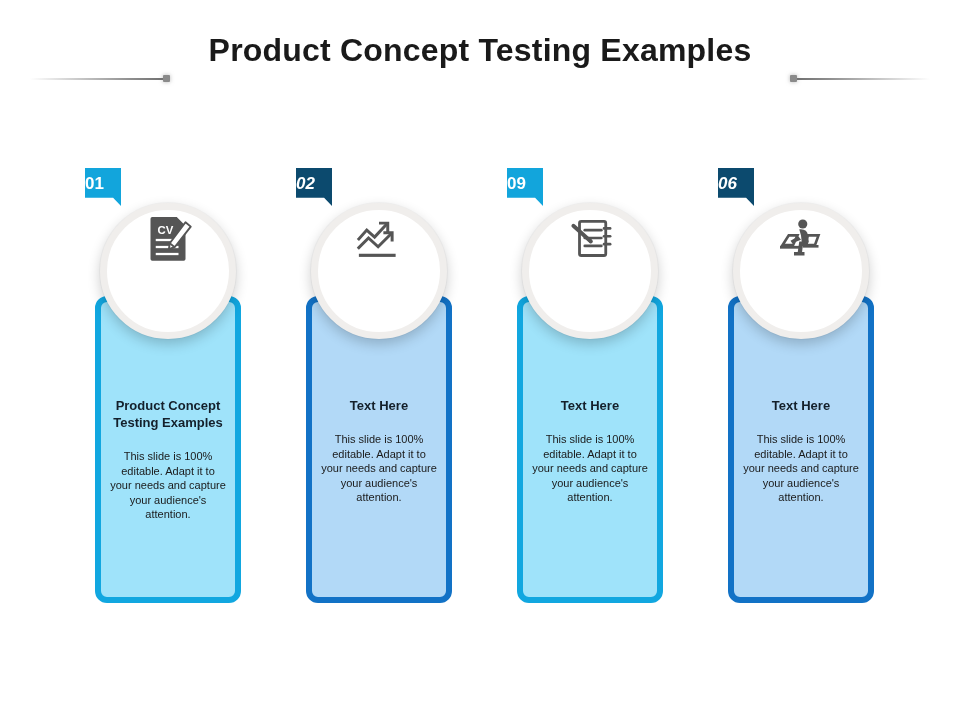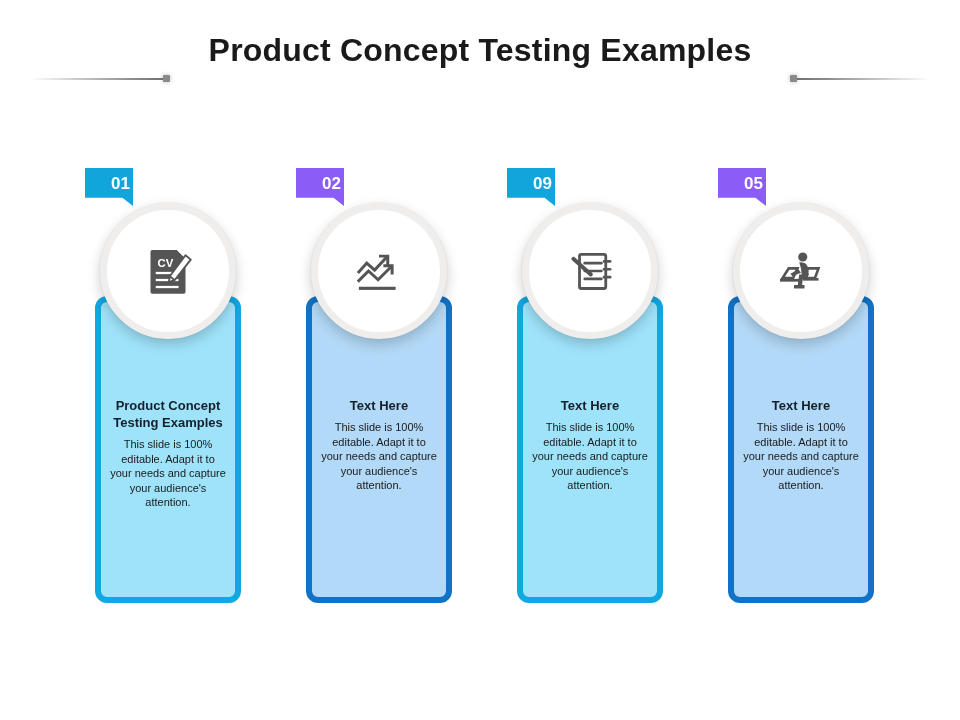--- a/index.html
+++ b/index.html
@@ -89,54 +89,53 @@
   .card-unit.u1 { left: 0px; }
   .card-unit.u2 { left: 211px; }
   .card-unit.u3 { left: 422px; }
   .card-unit.u4 { left: 633px; }
 
   
   .badge {
     position: absolute;
     left: 5px;
     top: 5px;
-    width: 48px;
+    width: 36px;
     height: 38px;
     z-index: 5;
     color: #ffffff;
     font-size: 17px;
     font-weight: bold;
     font-family: "Liberation Sans", sans-serif;
     display: flex;
     align-items: center;
-    justify-content: flex-end;
+    justify-content: flex-start;
     padding-right: 3px;
     box-sizing: border-box;
     -webkit-clip-path: polygon(0 0, 100% 0, 100% 100%, 78% 78%, 0 78%);
     clip-path: polygon(0 0, 100% 0, 100% 100%, 78% 78%, 0 78%);
   }
   .badge .badge-num { transform: translateY(-3px); }
   .badge.cyan { background: #12a5dc; }
-  .badge.blue { background: #8b5cf6; }
+  .badge.blue { background: #0c4a6e; font-style: italic; }
 
   
   .circle {
     position: absolute;
     left: 20px;
     top: 40px;
     width: 136px;
     height: 136px;
     border-radius: 50%;
     background: #ffffff;
     border: 7px solid #f0eeec;
     box-sizing: border-box;
     box-shadow: 0 5px 13px rgba(0,0,0,0.20), 0 0 0 1px rgba(0,0,0,0.03);
     z-index: 4;
     display: flex;
-    align-items: center;
     justify-content: center;
   }
   .circle .glyph {
     width: 56px;
     height: 56px;
     display: block;
   }
   .circle .glyph svg { display: block; }
 
   
@@ -164,21 +163,21 @@
   .panel-head {
     margin-top: 95px;
     text-align: center;
     font-size: 13px;
     font-weight: bold;
     color: #14202b;
     line-height: 17px;
     font-family: "Liberation Sans", sans-serif;
   }
   .panel-body {
-    margin-top: 6px;
+    margin-top: 18px;
     text-align: center;
     font-size: 11px;
     color: #1a1a1a;
     line-height: 14.5px;
     font-family: "Liberation Sans", sans-serif;
   }
 </style>
 </head>
 <body>
 
@@ -264,21 +263,21 @@
         </span>
       </div>
       <div class="panel cyan">
         <div class="panel-head">Text Here</div>
         <div class="panel-body">This slide is 100% editable. Adapt it to your needs and capture your audience's attention.</div>
       </div>
     </div>
 
     <div class="card-unit u4">
       <div class="badge blue">
-        <span class="badge-num">05</span>
+        <span class="badge-num">06</span>
       </div>
       <div class="circle">
         <span class="glyph">
           <svg viewBox="0 0 64 64" width="56" height="56" xmlns="http://www.w3.org/2000/svg">
             <circle cx="34" cy="16" r="5.2" fill="#555555"></circle>
             <path d="M30 22 q9 -1 10 7 l1 8 -8 1 -1 -9 z" fill="#555555"></path>
             <path d="M30 36 h10 v5 h-6 l-1 9 h-5 z" fill="#555555"></path>
             <path d="M24 48 h12 v4 H24 z" fill="#555555"></path>
             <path d="M29 30 l-9 5 2 3 10 -4 z" fill="#555555"></path>
             <path d="M18 29 l10 0 -5 11 -12 0 z" fill="none" stroke="#555555" stroke-width="3"></path>

